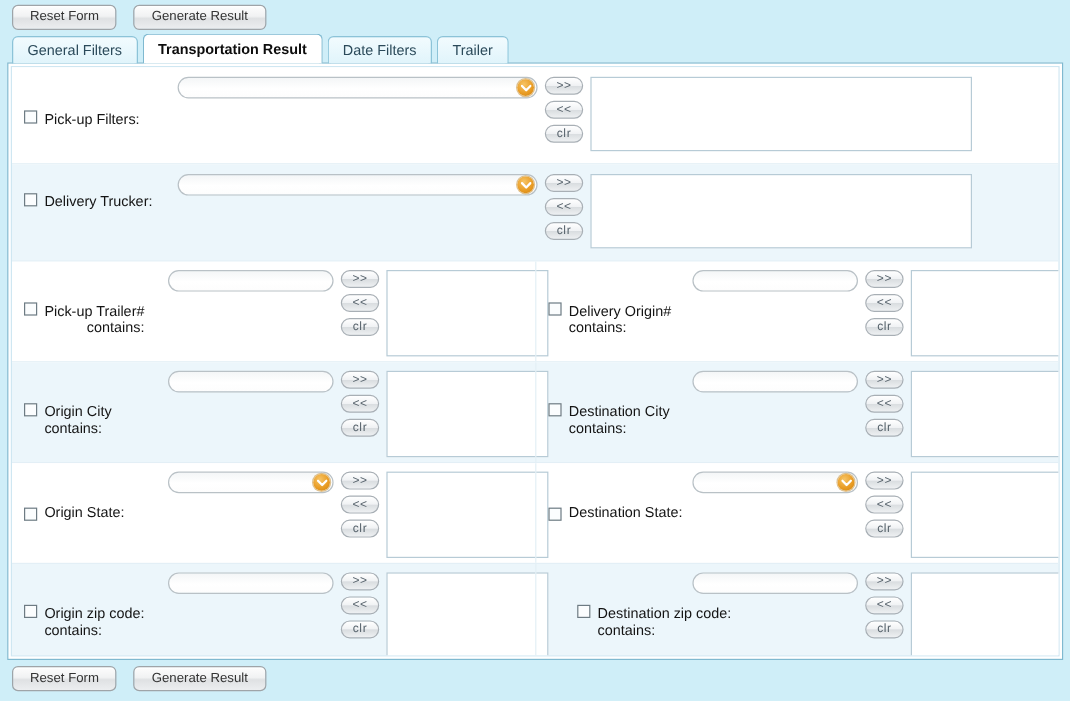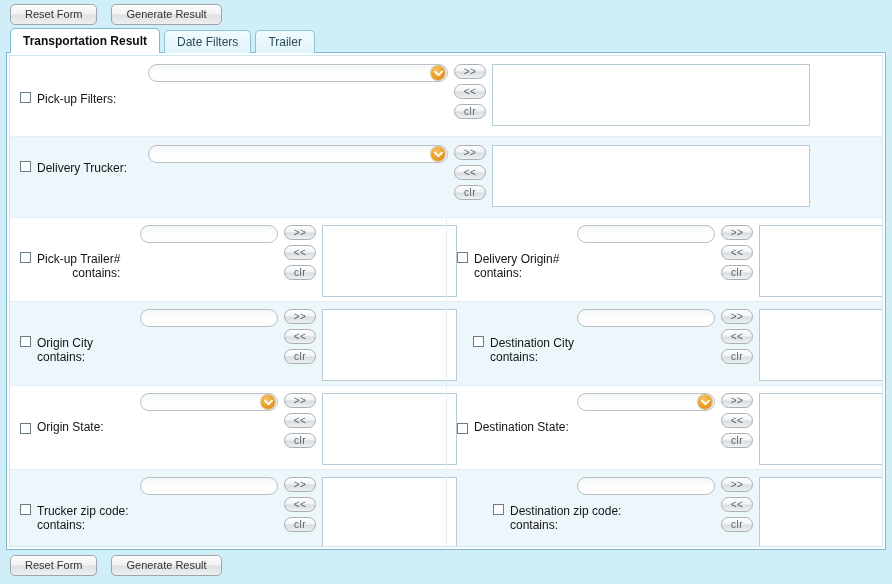--- a/index.html
+++ b/index.html
@@ -240,20 +240,21 @@
 <body>
 
 <div id="app">
 
   <div class="toolbar">
     <button class="form-btn">Reset Form</button>
     <button class="form-btn">Generate Result</button>
   </div>
 
   <div class="tabstrip" id="tabstrip">
+      <div class="tab">General Filters</div>
       <div class="tab active">Transportation Result</div>
       <div class="tab">Date Filters</div>
       <div class="tab">Trailer</div>
     </div>
 
   <div class="panel-outer">
     <div class="panel-inner" id="rows-host">
         <div class="row plain">
           <div class="cell full" style="height: 80px; position: relative;">
             <div class="label-wrap" style="position: absolute; left: 10px; top: 32px;">
@@ -341,21 +342,21 @@
               <input type="text" class="txt-input" value="" style="width: 138px;">
               <div class="btn-stack">
                 <button class="mini-btn">&gt;&gt;</button>
                 <button class="mini-btn">&lt;&lt;</button>
                 <button class="mini-btn">clr</button>
               </div>
               <div class="listbox" style="width: 135px; height: 72px;"></div>
             </div>
           </div>
           <div class="cell half right-half" style="height: 83px; position: relative;">
-            <div class="label-wrap" style="position: absolute; left: 10px; top: 30px; padding-left: 16px;">
+            <div class="label-wrap" style="position: absolute; left: 10px; top: 30px;">
               <span class="chk"></span>
               <span class="field-label">Destination City
 contains:</span>
             </div>
             <div class="controls" style="position: absolute; left: 130px; top: 4px;">
               <input type="text" class="txt-input" value="" style="width: 138px;">
               <div class="btn-stack">
                 <button class="mini-btn">&gt;&gt;</button>
                 <button class="mini-btn">&lt;&lt;</button>
                 <button class="mini-btn">clr</button>
@@ -401,35 +402,35 @@
                 <button class="mini-btn">clr</button>
               </div>
               <div class="listbox" style="width: 135px; height: 72px;"></div>
             </div>
           </div>
         </div>
         <div class="row shade">
           <div class="cell half" style="height: 83px; position: relative;">
             <div class="label-wrap" style="position: absolute; left: 10px; top: 30px;">
               <span class="chk"></span>
-              <span class="field-label">Trucker zip code:
+              <span class="field-label">Origin zip code:
 contains:</span>
             </div>
             <div class="controls" style="position: absolute; left: 130px; top: 4px;">
               <input type="text" class="txt-input" value="" style="width: 138px;">
               <div class="btn-stack">
                 <button class="mini-btn">&gt;&gt;</button>
                 <button class="mini-btn">&lt;&lt;</button>
                 <button class="mini-btn">clr</button>
               </div>
               <div class="listbox" style="width: 135px; height: 72px;"></div>
             </div>
           </div>
           <div class="cell half right-half" style="height: 83px; position: relative;">
-            <div class="label-wrap" style="position: absolute; left: 18px; top: 30px; padding-left: 28px;">
+            <div class="label-wrap" style="position: absolute; left: 6px; top: 30px; padding-left: 28px;">
               <span class="chk"></span>
               <span class="field-label">Destination zip code:
 contains:</span>
             </div>
             <div class="controls" style="position: absolute; left: 130px; top: 4px;">
               <input type="text" class="txt-input" value="" style="width: 138px;">
               <div class="btn-stack">
                 <button class="mini-btn">&gt;&gt;</button>
                 <button class="mini-btn">&lt;&lt;</button>
                 <button class="mini-btn">clr</button>

